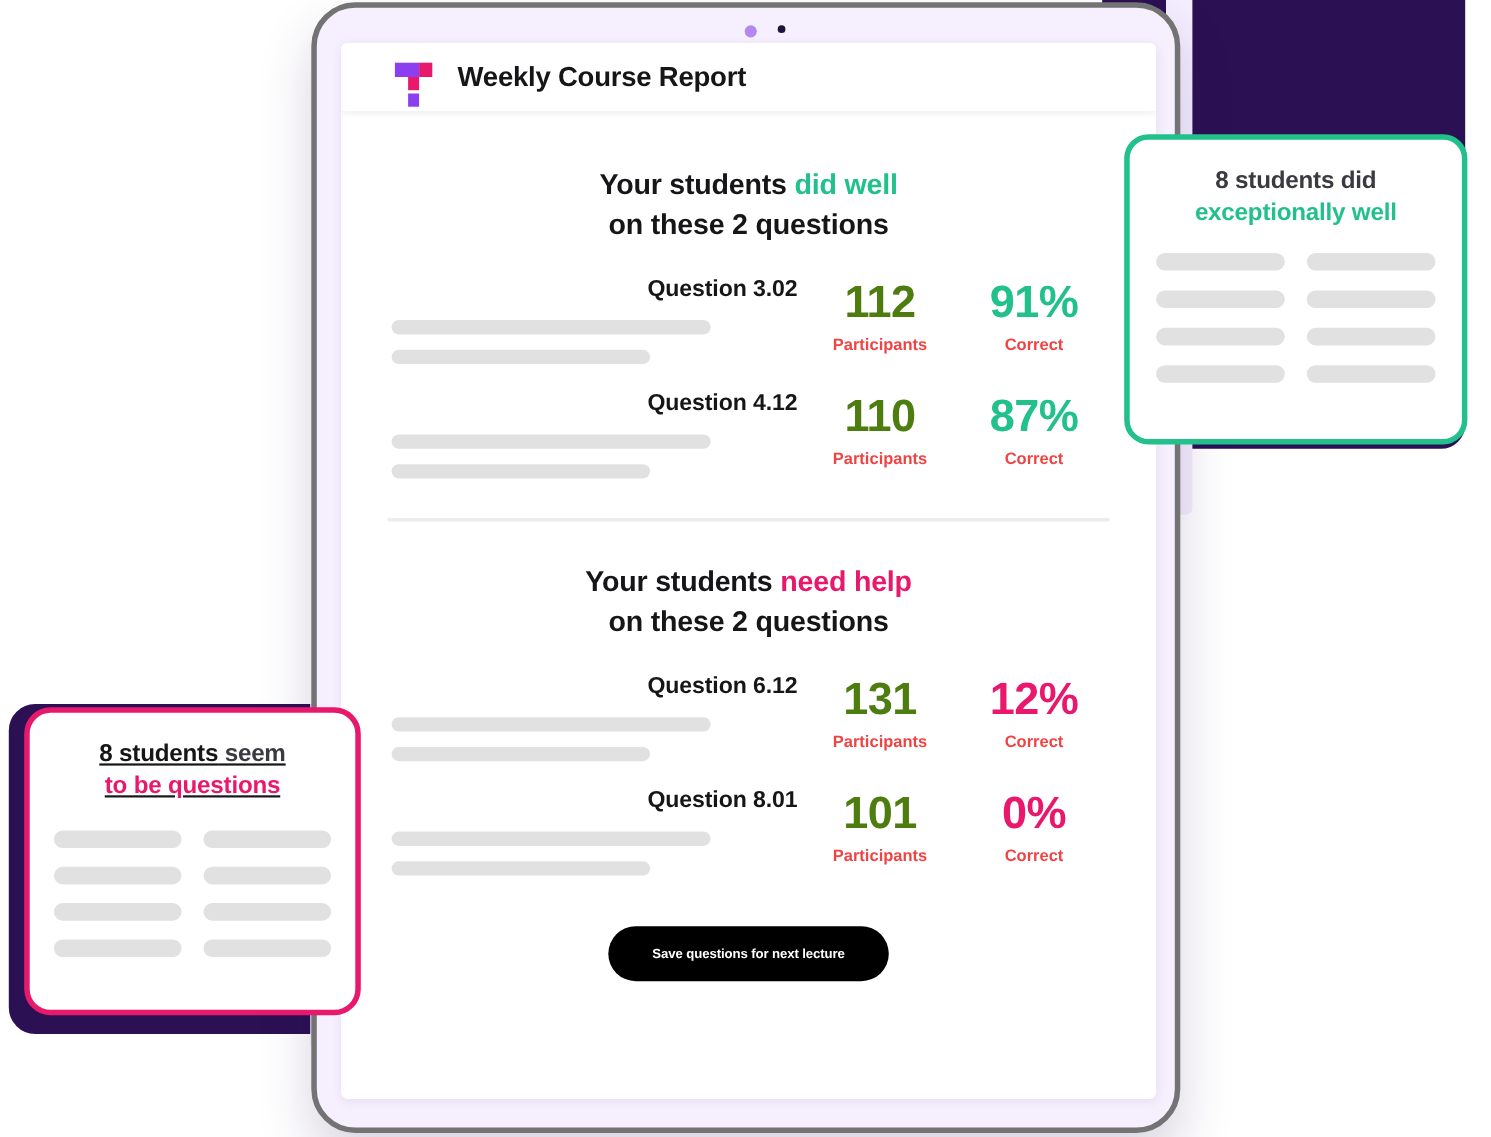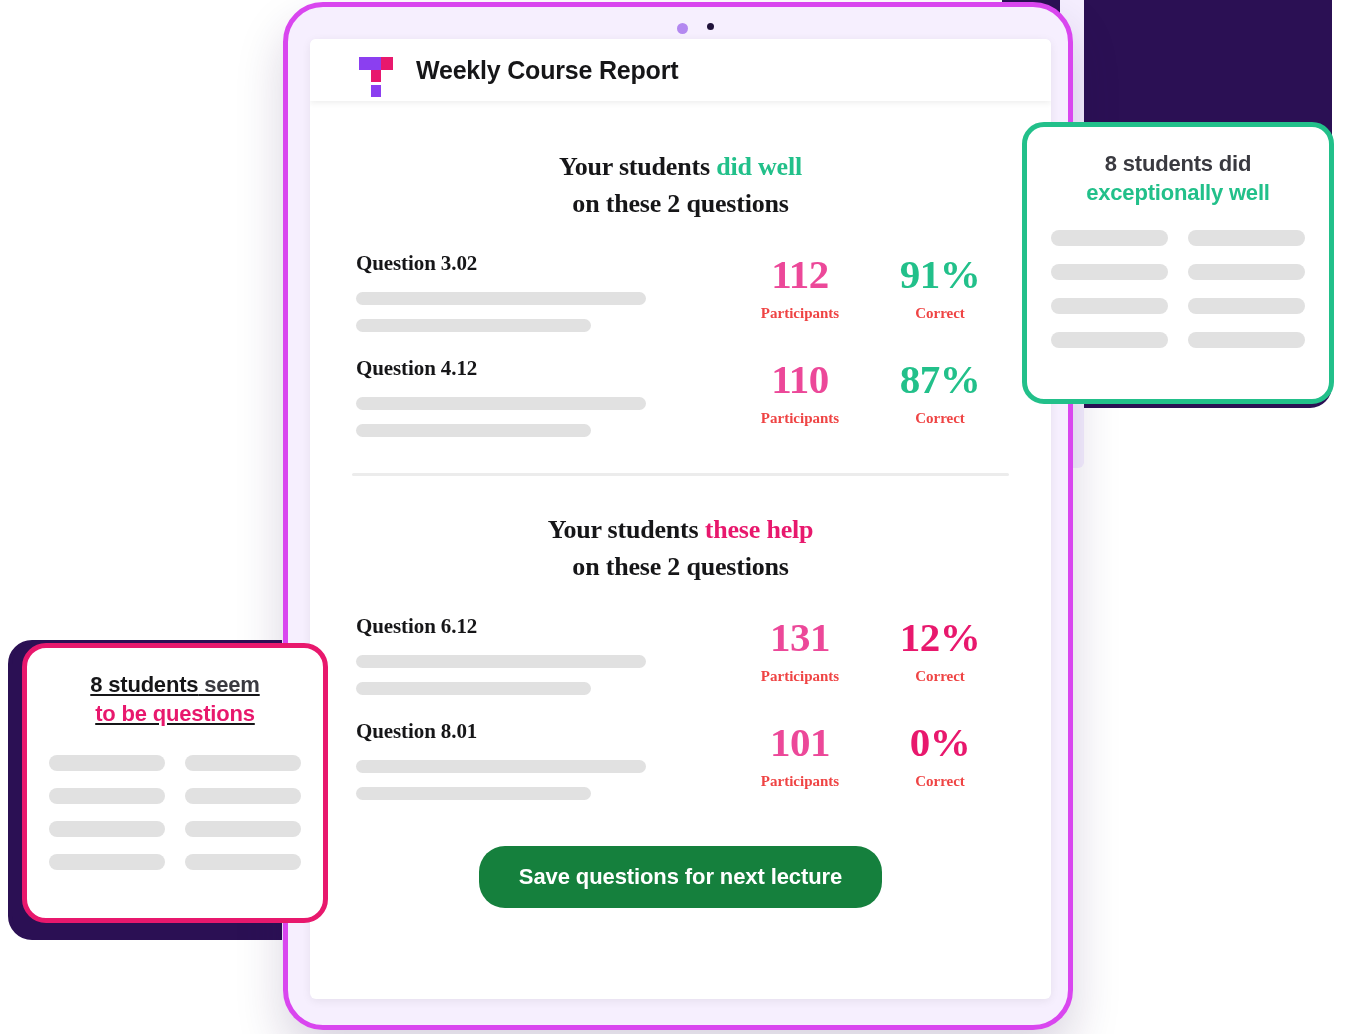--- a/index.html
+++ b/index.html
@@ -63,21 +63,21 @@
   }
 
   
   #tablet {
     position: absolute;
     left: 283px;
     top: 2px;
     width: 790px;
     height: 1028px;
     background: #f6effe;
-    border: 5px solid #d946ef;
+    border: 5px solid #737373;
     border-radius: 40px;
     box-sizing: border-box;
     box-shadow: 0 24px 48px rgba(43,16,84,0.18);
   }
   #tablet-topbar {
     position: absolute;
     left: 0;
     top: 0;
     width: 100%;
     height: 32px;
@@ -142,21 +142,21 @@
     color: #161618;
     letter-spacing: -0.2px;
     white-space: nowrap;
   }
 
   
   #report-body {
     position: relative;
     padding: 0;
   }
-  .section { position: relative; font-family: Liberation Serif, serif; }
+  .section { position: relative; }
 
   .section-heading {
     text-align: center;
     font-size: 26px;
     font-weight: bold;
     color: #161618;
     line-height: 1.42;
     letter-spacing: -0.2px;
   }
   #heading-good { margin: 48px 0 0 0; }
@@ -166,21 +166,21 @@
 
   .q-list { margin-top: 10px; }
 
   .q-row {
     position: relative;
     display: flex;
     align-items: flex-start;
     padding: 16px 0 6px 0;
     margin: 0 46px 0 46px;
   }
-  .q-left { flex: 1 1 auto; min-width: 0; padding-top: 2px; }
+  .q-left { flex: 1 1 auto; min-width: 0; padding-top: 2px; text-align: right; }
   .q-label {
     font-size: 21px;
     font-weight: bold;
     color: #161618;
     letter-spacing: -0.1px;
     white-space: nowrap;
   }
   .skel {
     background: #e1e1e1;
     border-radius: 7px;
@@ -195,21 +195,21 @@
     padding-top: 4px;
   }
   .q-stat-participants { width: 150px; }
   .q-stat-correct { width: 130px; }
   .stat-value {
     font-size: 41px;
     font-weight: bold;
     line-height: 1.05;
     letter-spacing: -0.5px;
   }
-  .stat-value-gray { color: #ec4899; }
+  .stat-value-gray { color: #4d7c0f; }
   .stat-value-green { color: #22c08a; }
   .stat-value-pink { color: #e8186d; }
   .stat-caption {
     margin-top: 9px;
     font-size: 15px;
     font-weight: bold;
     color: #ef4444;
   }
 
   #section-divider {
@@ -219,23 +219,23 @@
     margin: 30px 42px 0 42px;
   }
 
   #save-row {
     display: flex;
     justify-content: center;
     margin-top: 40px;
     padding-bottom: 44px;
   }
   #save-button {
-    background: #15803d;
+    background: #000000;
     color: #ffffff;
-    font-size: 22px;
+    font-size: 12px;
     font-weight: bold;
     border: none;
     border-radius: 26px;
     padding: 18px 40px;
     cursor: pointer;
     font-family: "Liberation Sans", sans-serif;
     letter-spacing: -0.1px;
   }
 
   
@@ -360,21 +360,21 @@
               </div>
             </div>
 
           </div>
         </div>
 
         <div id="section-divider"></div>
 
         <div class="section">
           <div id="heading-bad" class="section-heading">
-            <span>Your students </span><span class="hl-pink">these help</span><br>
+            <span>Your students </span><span class="hl-pink">need help</span><br>
             <span>on these 2 questions</span>
           </div>
 
           <div class="q-list">
 
             <div class="q-row">
               <div class="q-left">
                 <div class="q-label">Question 6.12</div>
                 <div class="skel skel-long"></div>
                 <div class="skel skel-short"></div>

